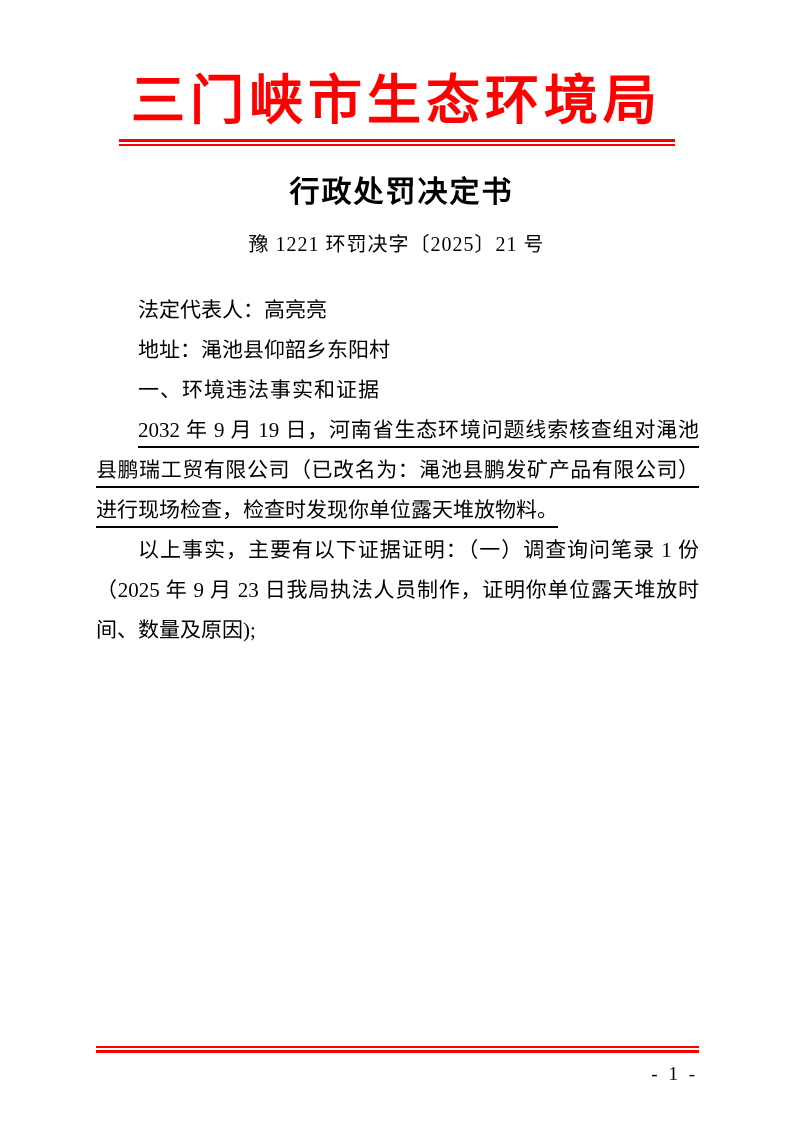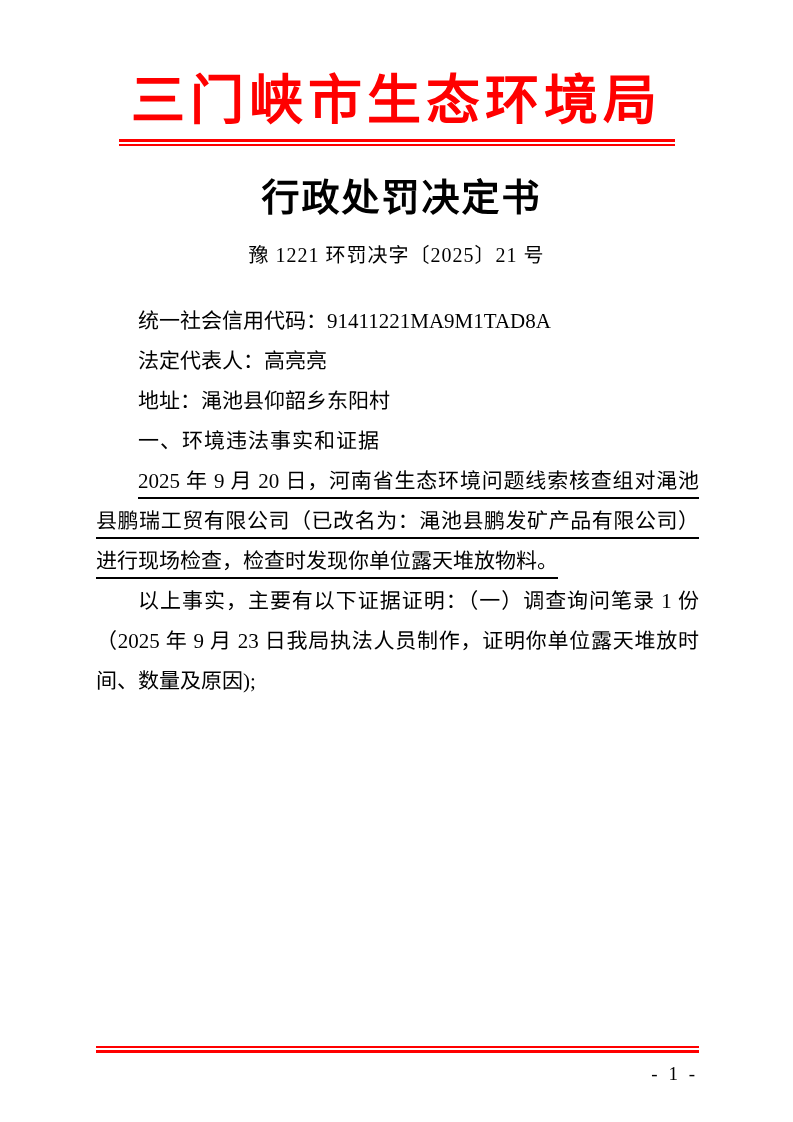--- a/index.html
+++ b/index.html
@@ -29,21 +29,21 @@
     white-space:nowrap;
   }
   .head-rule{width:556px;margin:7px auto 0;}
   .head-rule .rule-top{height:3px;background:var(--red);}
   .head-rule .rule-gap{height:2px;background:var(--paper);}
   .head-rule .rule-bottom{height:2px;background:var(--red);}
   
   .doc-title{
     margin:21px 0 0 10px;
     text-align:center;
-    font-size:38px;
+    font-size:30px;
     font-weight:bold;
     letter-spacing:2px;
   }
   .doc-no{
     margin-top:17px;
     text-align:center;
     font-size:20px;
     letter-spacing:1px;
   }
   
@@ -91,27 +91,26 @@
     <div class="rule-top"></div>
     <div class="rule-gap"></div>
     <div class="rule-bottom"></div>
   </div>
 
   <h1 class="doc-title">行政处罚决定书</h1>
 
   <div class="doc-no">豫 1221 环罚决字〔2025〕21 号</div>
 
   <div class="body">
-    <p class="info">统一社会信用代码：91411221MA9M1TAD8A</p>
     <p class="info">法定代表人：高亮亮</p>
     <p class="info">地址：渑池县仰韶乡东阳村</p>
 
     <p class="sec-heading">一、环境违法事实和证据</p>
 
-    <p class="para underlined">2025 年 9 月 20 日，河南省生态环境问题线索核查组对渑池县鹏瑞工贸有限公司（已改名为：渑池县鹏发矿产品有限公司）进行现场检查，检查时发现你单位露天堆放物料。</p>
+    <p class="para underlined">2032 年 9 月 19 日，河南省生态环境问题线索核查组对渑池县鹏瑞工贸有限公司（已改名为：渑池县鹏发矿产品有限公司）进行现场检查，检查时发现你单位露天堆放物料。</p>
 
 
     <p class="para">以上事实，主要有以下证据证明：（一）调查询问笔录 1 份（2025 年 9 月 23 日我局执法人员制作，证明你单位露天堆放时间、数量及原因);</p>
   </div>
 
   <div class="foot-rule">
     <div class="rule-thin"></div>
     <div class="rule-gap"></div>
     <div class="rule-thick"></div>
   </div>

